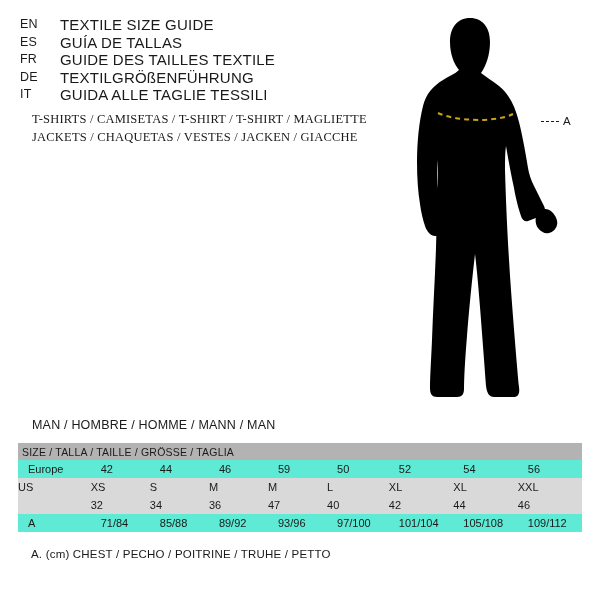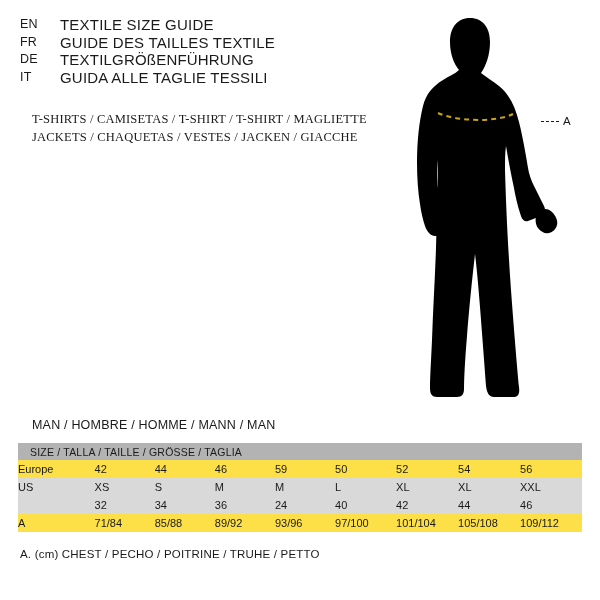--- a/index.html
+++ b/index.html
@@ -113,52 +113,56 @@
     padding: 0;
     height: 18px;
     text-align: left;
     font-weight: normal;
     vertical-align: middle;
   }
   table.size-table th.hdr {
     background: #b3b3b3;
     font-size: 10.5px;
     letter-spacing: 0.2px;
-    padding-left: 12px;
+    padding-left: 4px;
     height: 17px;
   }
-  tr.row-light td { background: #fde047; }
+  tr.row-light td { background: #5eead4; padding-left: 10px; }
   tr.row-dark td { background: #d9d9d9; }
   td.label-cell {
     padding-left: 4px;
     width: 84px;
   }
   td.val {
     width: 66px;
     padding-left: 2px;
   }
 
   .footnote {
     position: absolute;
-    left: 20px;
+    left: 31px;
     top: 548px;
     font-size: 11.5px;
     letter-spacing: 0.2px;
     color: #1a1a1a;
   }
 </style>
 </head>
 <body>
 
 <div class="page">
 
   <div class="lang-block">
     <div class="lang-row">
       <span class="lang-code">EN</span>
       <span class="lang-text">TEXTILE SIZE GUIDE</span>
+    </div>
+    <div class="lang-row">
+      <span class="lang-code">ES</span>
+      <span class="lang-text">GUÍA DE TALLAS</span>
     </div>
     <div class="lang-row">
       <span class="lang-code">FR</span>
       <span class="lang-text">GUIDE DES TAILLES TEXTILE</span>
     </div>
     <div class="lang-row">
       <span class="lang-code">DE</span>
       <span class="lang-text">TEXTILGRÖßENFÜHRUNG</span>
     </div>
     <div class="lang-row">
@@ -264,21 +268,21 @@
         <td class="val">L</td>
         <td class="val">XL</td>
         <td class="val">XL</td>
         <td class="val">XXL</td>
       </tr>
       <tr class="row-dark">
         <td class="label-cell"></td>
         <td class="val">32</td>
         <td class="val">34</td>
         <td class="val">36</td>
-        <td class="val">24</td>
+        <td class="val">47</td>
         <td class="val">40</td>
         <td class="val">42</td>
         <td class="val">44</td>
         <td class="val">46</td>
       </tr>
       <tr class="row-light">
         <td class="label-cell">A</td>
         <td class="val">71/84</td>
         <td class="val">85/88</td>
         <td class="val">89/92</td>

